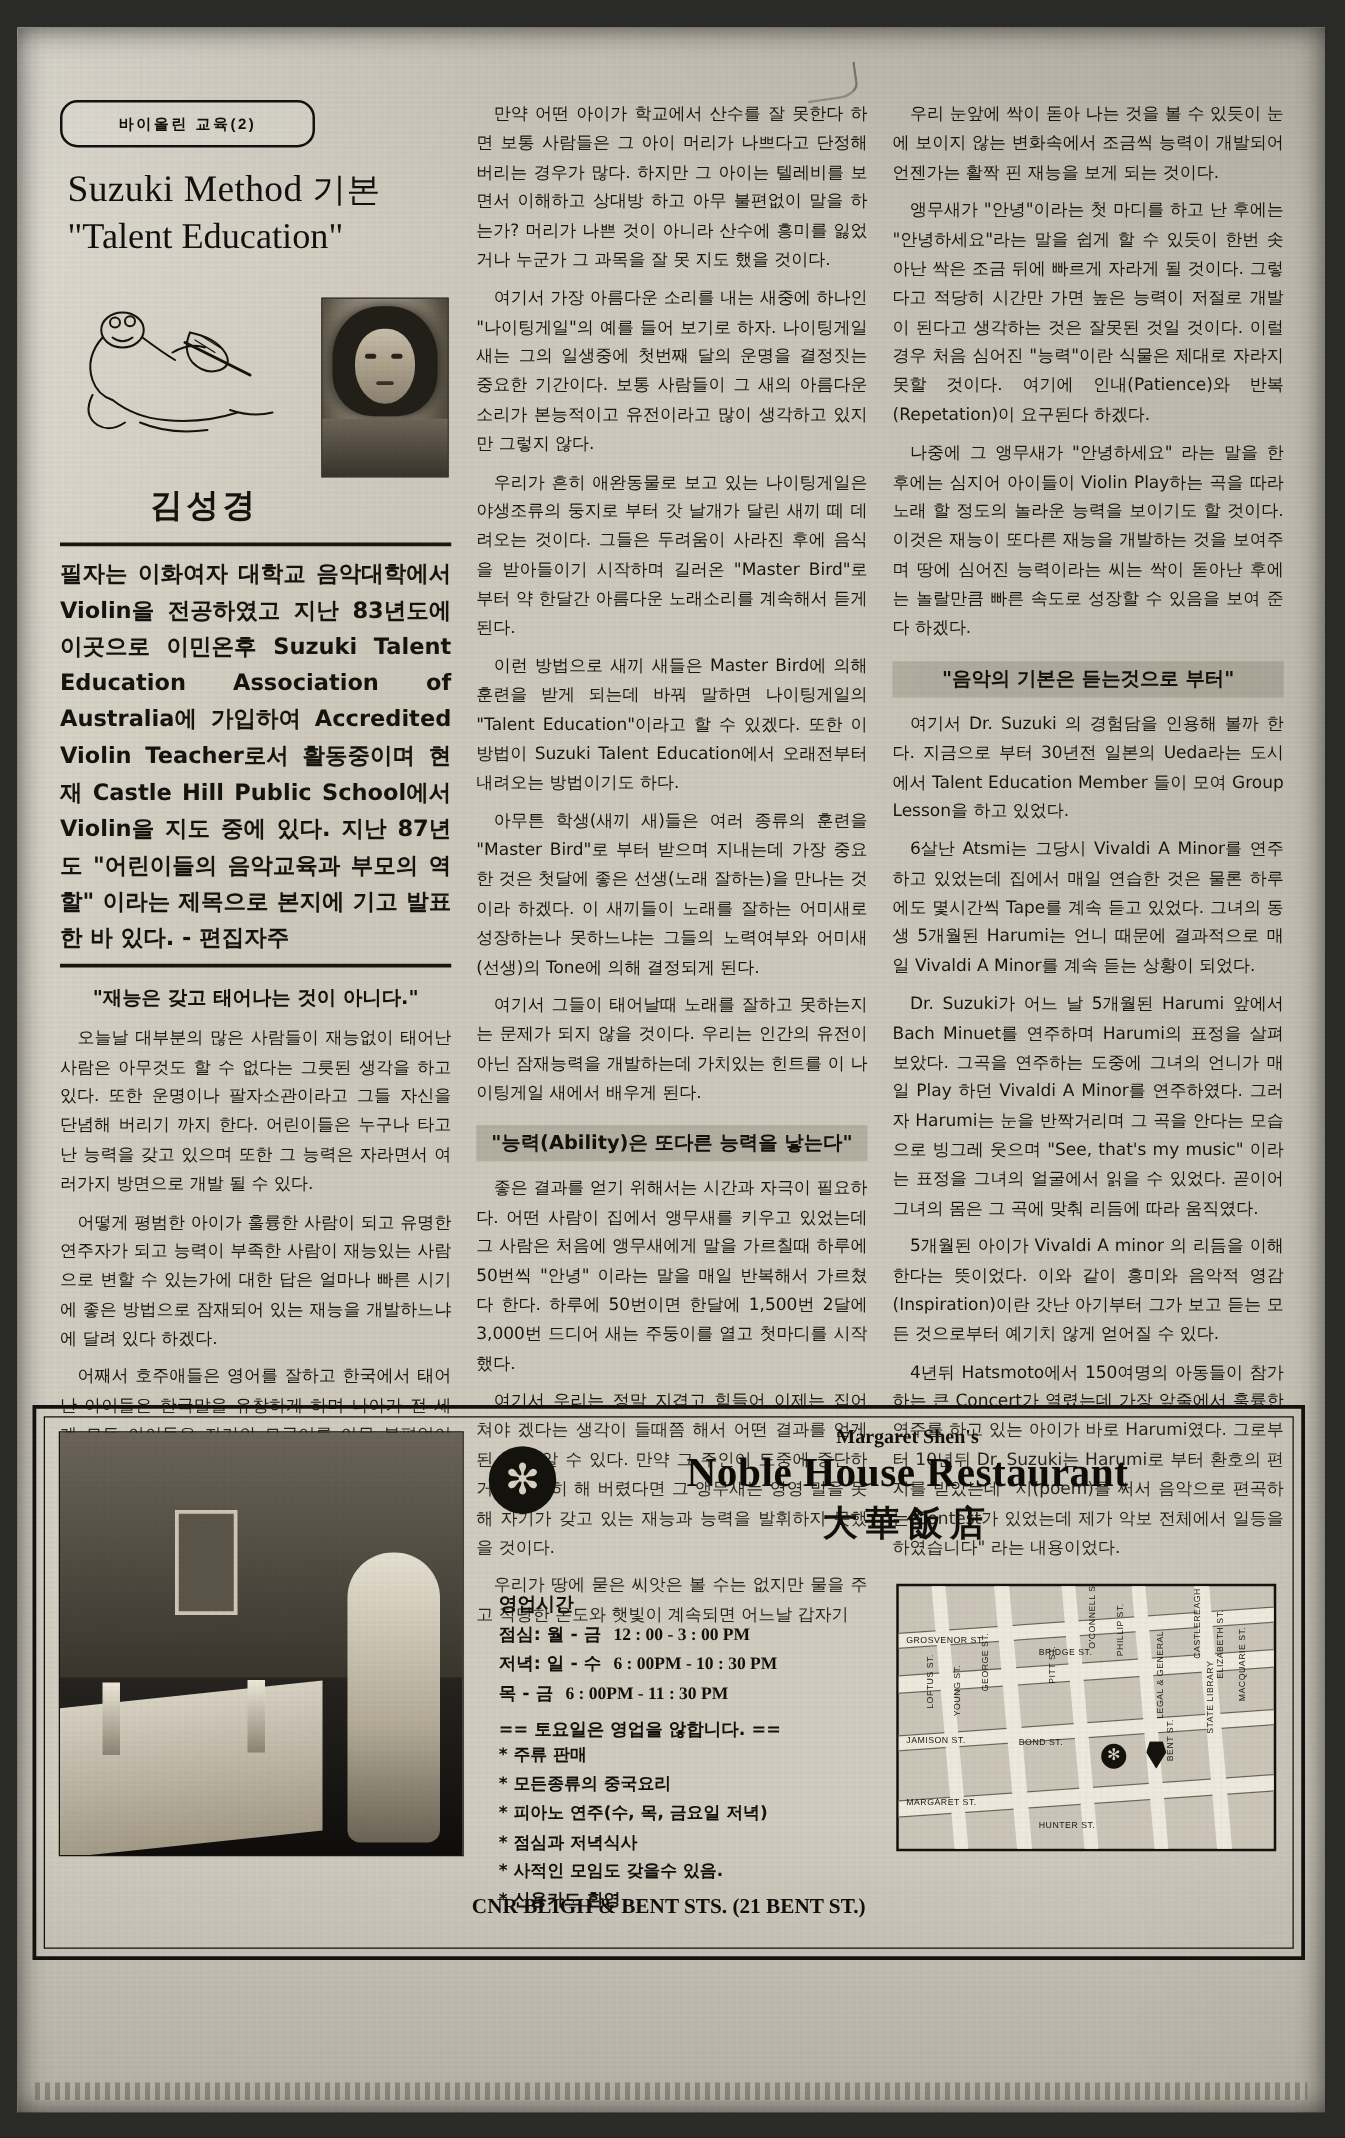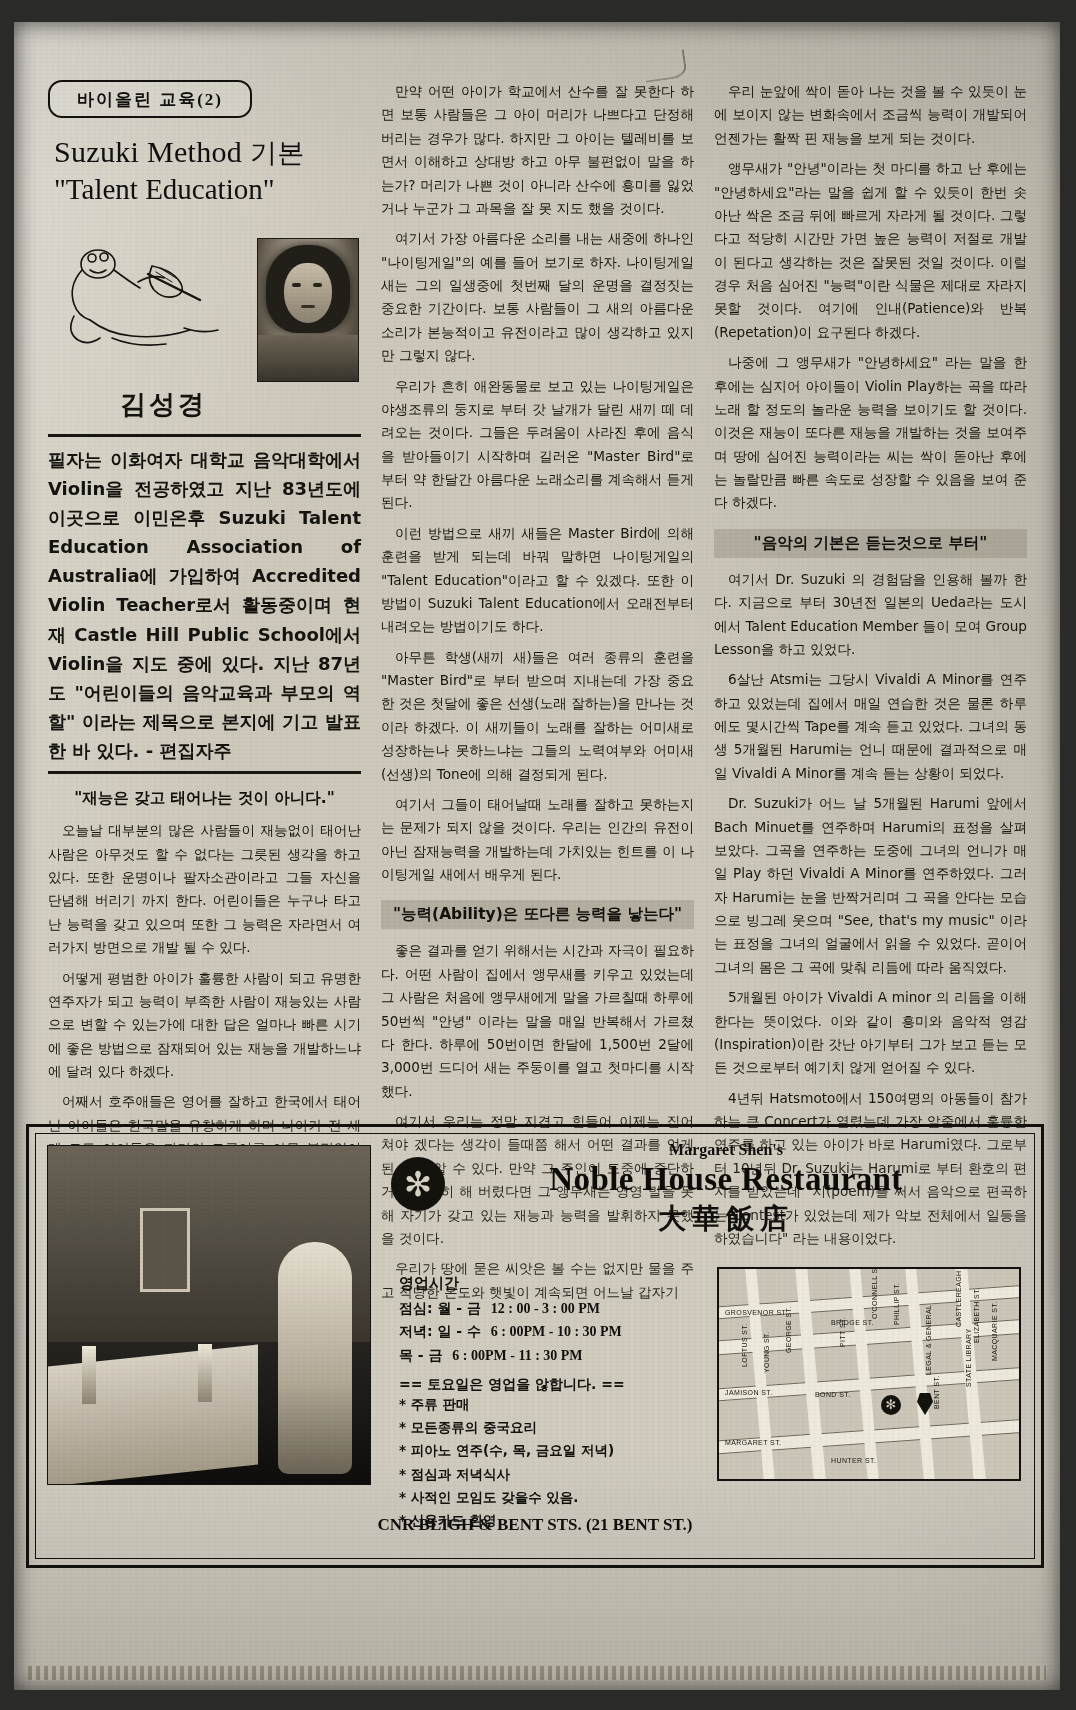--- a/index.html
+++ b/index.html
@@ -63,23 +63,23 @@
     height: 34px;
     border: 2px solid #15130f;
     border-radius: 14px;
     margin-bottom: 14px;
     display: flex;
     align-items: center;
     justify-content: center;
     background: rgba(255,255,255,0.12);
   }
   .masthead span {
-    font-family: Liberation Serif, serif;
-    font-weight: bold;
-    font-size: 17px;
+    font-family: Liberation Sans, sans-serif;
+    font-weight: bold;
+    font-size: 12px;
     letter-spacing: 2px;
     color: #14120e;
   }
   .title-en {
     font-family: "Liberation Serif", serif;
     font-size: 30px;
     line-height: 1.22;
     color: #131210;
     margin: 16px 0 2px 6px;
     letter-spacing: 0.3px;

